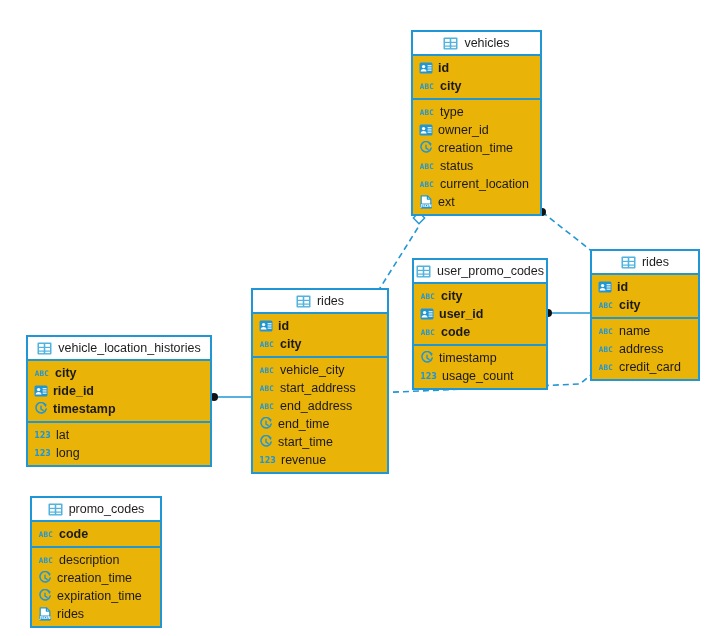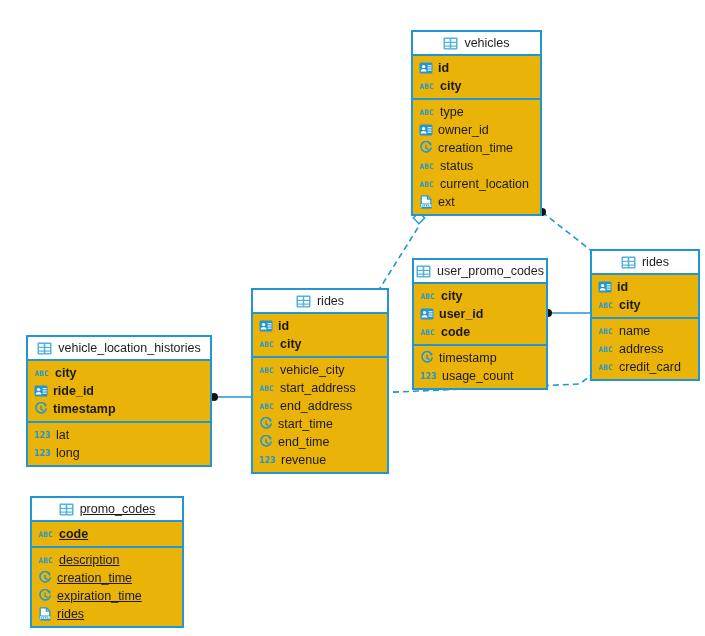--- a/index.html
+++ b/index.html
@@ -420,31 +420,31 @@
           <span class="fname">end_address</span>
         </div>
         <div class="field">
           <span class="ico">
             <svg width="14" height="14" viewBox="0 0 14 14">
               <path d="M11.6 3.0A5.2 5.2 0 1 0 12.2 7" fill="none" stroke="#2196d4" stroke-width="1.5" stroke-linecap="round"></path>
               <path d="M9.2 2.0 L12.4 2.3 L11.9 5.3 Z" fill="#2196d4"></path>
               <path d="M7 4.2 L7 7.2 L9.1 8.4" fill="none" stroke="#2196d4" stroke-width="1.4" stroke-linecap="round"></path>
             </svg>
           </span>
+          <span class="fname">end_time</span>
+        </div>
+        <div class="field">
+          <span class="ico">
+            <svg width="14" height="14" viewBox="0 0 14 14">
+              <path d="M11.6 3.0A5.2 5.2 0 1 0 12.2 7" fill="none" stroke="#2196d4" stroke-width="1.5" stroke-linecap="round"></path>
+              <path d="M9.2 2.0 L12.4 2.3 L11.9 5.3 Z" fill="#2196d4"></path>
+              <path d="M7 4.2 L7 7.2 L9.1 8.4" fill="none" stroke="#2196d4" stroke-width="1.4" stroke-linecap="round"></path>
+            </svg>
+          </span>
           <span class="fname">start_time</span>
-        </div>
-        <div class="field">
-          <span class="ico">
-            <svg width="14" height="14" viewBox="0 0 14 14">
-              <path d="M11.6 3.0A5.2 5.2 0 1 0 12.2 7" fill="none" stroke="#2196d4" stroke-width="1.5" stroke-linecap="round"></path>
-              <path d="M9.2 2.0 L12.4 2.3 L11.9 5.3 Z" fill="#2196d4"></path>
-              <path d="M7 4.2 L7 7.2 L9.1 8.4" fill="none" stroke="#2196d4" stroke-width="1.4" stroke-linecap="round"></path>
-            </svg>
-          </span>
-          <span class="fname">end_time</span>
         </div>
         <div class="field">
           <span class="ico" style="width: 17px;">
             <svg width="17" height="14" viewBox="0 0 17 14">
               <text x="8.5" y="10.4" font-family="DejaVu Sans, sans-serif" font-size="8" font-weight="bold" fill="#2196d4" text-anchor="middle">123</text>
             </svg>
           </span>
           <span class="fname">revenue</span>
         </div>
       </div>
@@ -509,21 +509,21 @@
         <div class="field">
           <span class="ico" style="width: 17px;">
             <svg width="17" height="14" viewBox="0 0 17 14">
               <text x="8.5" y="10.4" font-family="DejaVu Sans, sans-serif" font-size="8" font-weight="bold" fill="#2196d4" text-anchor="middle">123</text>
             </svg>
           </span>
           <span class="fname">long</span>
         </div>
       </div>
     </div>
-    <div class="entity" style="left: 30px; top: 496px; width: 154px; text-decoration: underline;">
+    <div class="entity" style="left: 30px; top: 496px; width: 132px;">
       <div class="entity-header">
         <span class="ico tbl-ico">
           <svg width="15" height="13" viewBox="0 0 15 13">
             <rect x="0.5" y="0.5" width="14" height="12" rx="1" fill="#4fb3e0"></rect>
             <rect x="2" y="2" width="4.7" height="2.8" fill="#fff"></rect>
             <rect x="8.3" y="2" width="4.7" height="2.8" fill="#fff"></rect>
             <rect x="2" y="6" width="4.7" height="2.5" fill="#fff"></rect>
             <rect x="8.3" y="6" width="4.7" height="2.5" fill="#fff"></rect>
             <rect x="2" y="9.7" width="4.7" height="1.4" fill="#fff"></rect>
             <rect x="8.3" y="9.7" width="4.7" height="1.4" fill="#fff"></rect>

